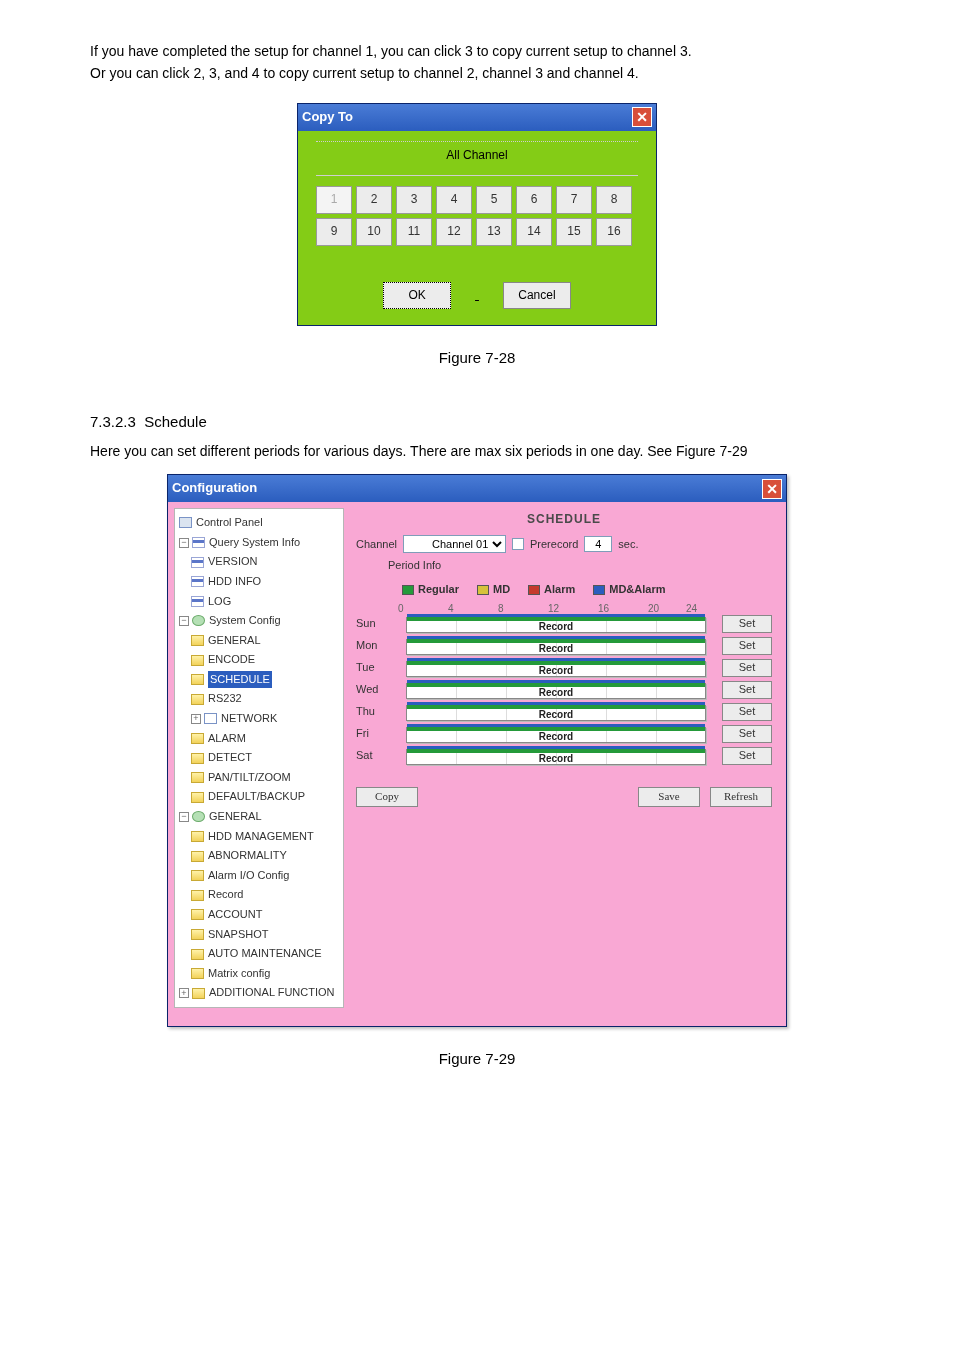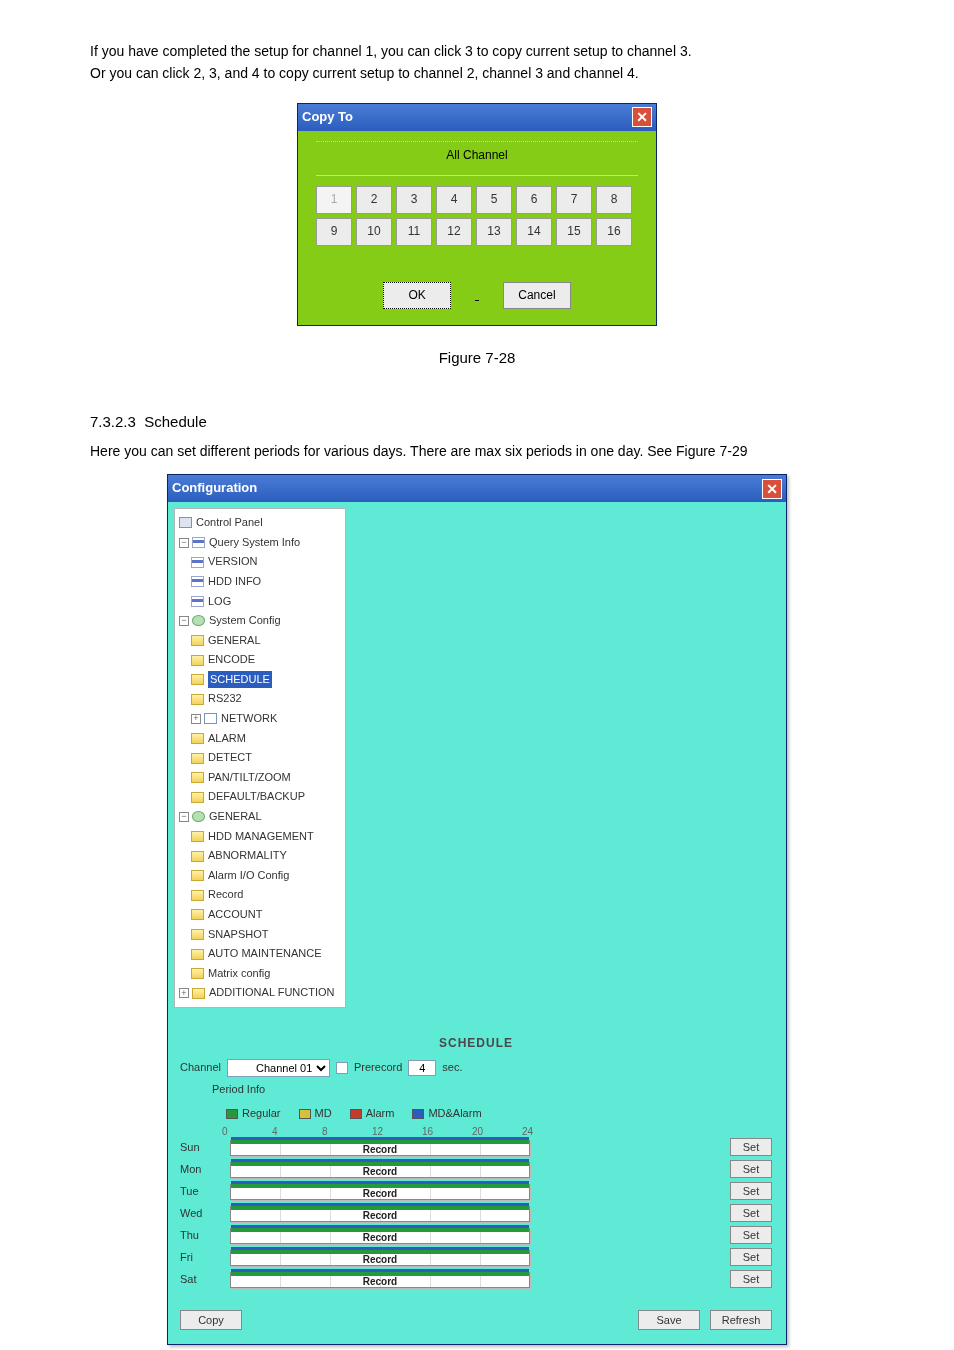--- a/index.html
+++ b/index.html
@@ -77,21 +77,21 @@
 
   .sect-h { font-size: 15px; margin: 30px 0 6px; }
 
   
   .dlg-cfg {
     width: 620px;
     margin: 12px auto 10px;
     border: 1px solid #0a246a;
     box-shadow: 2px 2px 3px rgba(0,0,0,.25);
   }
-  .cfg-body { background: #5eead4; display: flex; font-size: 11px; color: #333; flex-direction: column; }
+  .cfg-body { background: #f9a8d4; display: flex; font-size: 11px; color: #333; }
   .cfg-side {
     width: 172px;
     background: #fff;
     border: 1px solid #b6b6b6;
     margin: 6px 0 18px 6px;
     overflow: hidden;
   }
   .tree { padding: 4px 2px; }
   .tree-item {
     display: flex; align-items: center;
@@ -118,43 +118,43 @@
 
   .cfg-main { flex: 1; padding: 8px 14px 14px 12px; }
   .cfg-main-title { text-align: center; font-weight: bold; font-size: 12px; letter-spacing: 1px; color: #4a4a4a; }
   .row-params { display: flex; align-items: center; gap: 6px; margin-top: 6px; }
   .lbl-s { font-size: 11px; }
   .sel-xp { font-size:11px; height:18px; border:1px solid #7f9db9; background:#fff;padding-left:24px; }
   .input-xp { width:28px; height:16px; border:1px solid #7f9db9; font-size:11px; text-align:center; background:#fff; }
   .chk { width:12px; height:12px; border:1px solid #7f9db9; display:inline-block; background:#fff; }
   .period-lbl { margin-top:4px;padding-left:32px; }
 
-  .legend { display:flex; gap:18px; margin: 6px 0 2px 46px; align-items:flex-start;}
+  .legend { display:flex; gap:18px; margin: 6px 0 2px 46px; align-items:flex-start;font-weight:bold;}
   .sw { width:12px; height:10px; border:1px solid #555; display:inline-block; margin-right:4px; vertical-align:middle;}
   .sw.green{background:#249a3a;} .sw.yellow{background:#d6c23a;}
   .sw.red{background:#c53a2d;} .sw.blue{background:#2b5dbe;}
   .ticks { position:relative; height:10px; margin-left:46px; width:300px; }
   .ticks span{position:absolute; top:0; font-size:10px; color:#666;}
 
   .day-row { display:flex; align-items:flex-end; margin:4px 0; gap:16px;}
   .day-row .dlabel { width:34px; text-align:left; }
   .day-row .bar-wrap {
     width:300px; height:16px; border:1px solid #888;
     position:relative; background:repeating-linear-gradient(90deg,#fff,#fff 49px,#ddd 49px,#ddd 50px);
     box-shadow: 1px 1px 0 #bbb;
   }
   .bar-green { position:absolute; height:4px; top:-1px; background:#249a3a; left:0; width:100%; }
   .bar-blue  { position:absolute; height:4px; top:-4px; background:#2b5dbe; left:0; width:100%; }
   .bar-rec   { position:absolute; left:50%; transform:translateX(-50%); top:1px;
                font-weight:bold; font-size:10px; color:#222; }
-  .btn-mini  { width:42px; height:18px; border:1px solid #888; background:#ececec;
+  .btn-mini  { width:50px; height:18px; border:1px solid #888; background:#ececec;
                display:flex; align-items:center; justify-content:center; font-size:11px;
                margin-left:auto; }
   .cfg-bottom { display:flex; gap:10px; justify-content:flex-start; margin-top:22px; }
-  .cfg-bottom .btn-mini { margin-left:0; width:62px; height:20px; }
+  .cfg-bottom .btn-mini { margin-left:0; width:62px; height:20px;font-family:Liberation Serif, serif; }
   .cfg-bottom .spacer { flex:1; }
 </style>
 </head>
 <body>
 
 <div class="intro">
   <span>If you have completed the setup for channel 1, you can click 3 to copy current setup to channel 3.</span><br>
   <span>Or you can click 2, 3, and 4 to copy current setup to channel 2, channel 3 and channel 4.</span>
 </div>
 
@@ -336,21 +336,21 @@
         <span><span class="sw blue"></span><span>MD&amp;Alarm</span></span>
       </div>
 
       <div class="ticks">
           <span style="left: -4px;">0</span>
           <span style="left: 46px;">4</span>
           <span style="left: 96px;">8</span>
           <span style="left: 146px;">12</span>
           <span style="left: 196px;">16</span>
           <span style="left: 246px;">20</span>
-          <span style="left: 296px;">24</span>
+          <span style="left: 284px;">24</span>
         </div>
 
       <div id="day-rows">
           <div class="day-row">
             <span class="dlabel">Sun</span>
             <div class="bar-wrap">
               <div class="bar-blue"></div>
               <div class="bar-green"></div>
               <span class="bar-rec">Record</span>
             </div>

